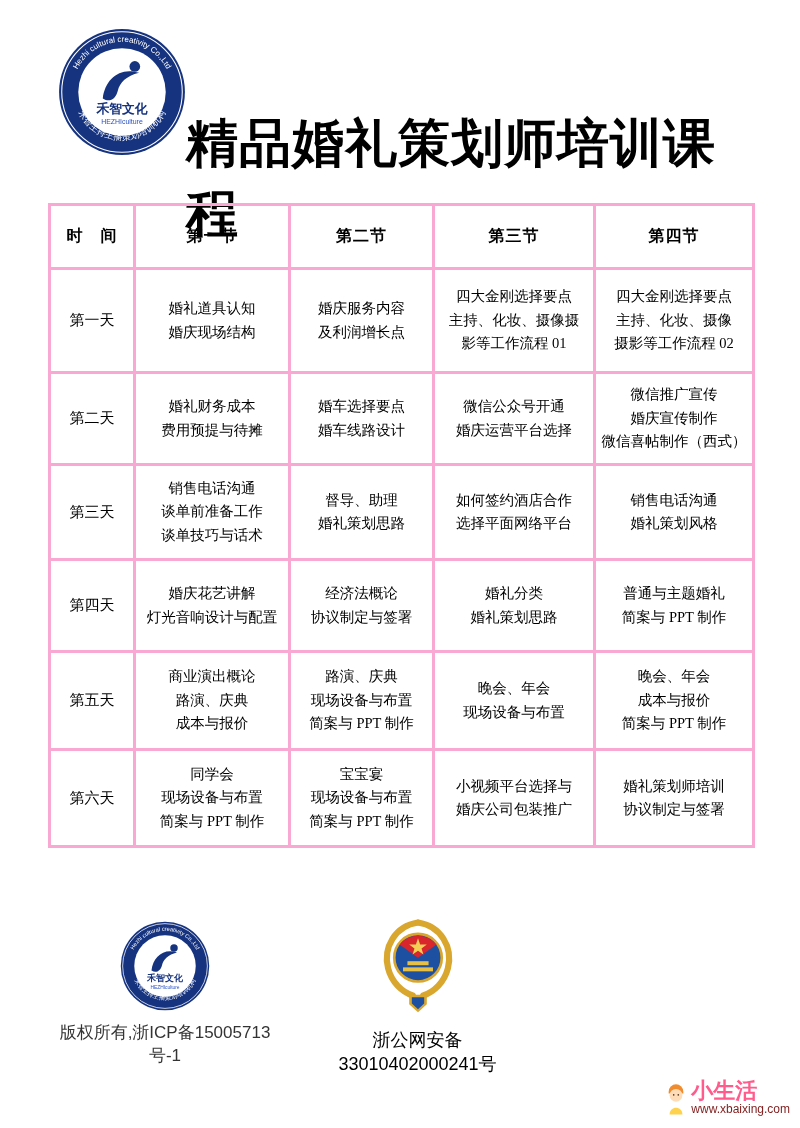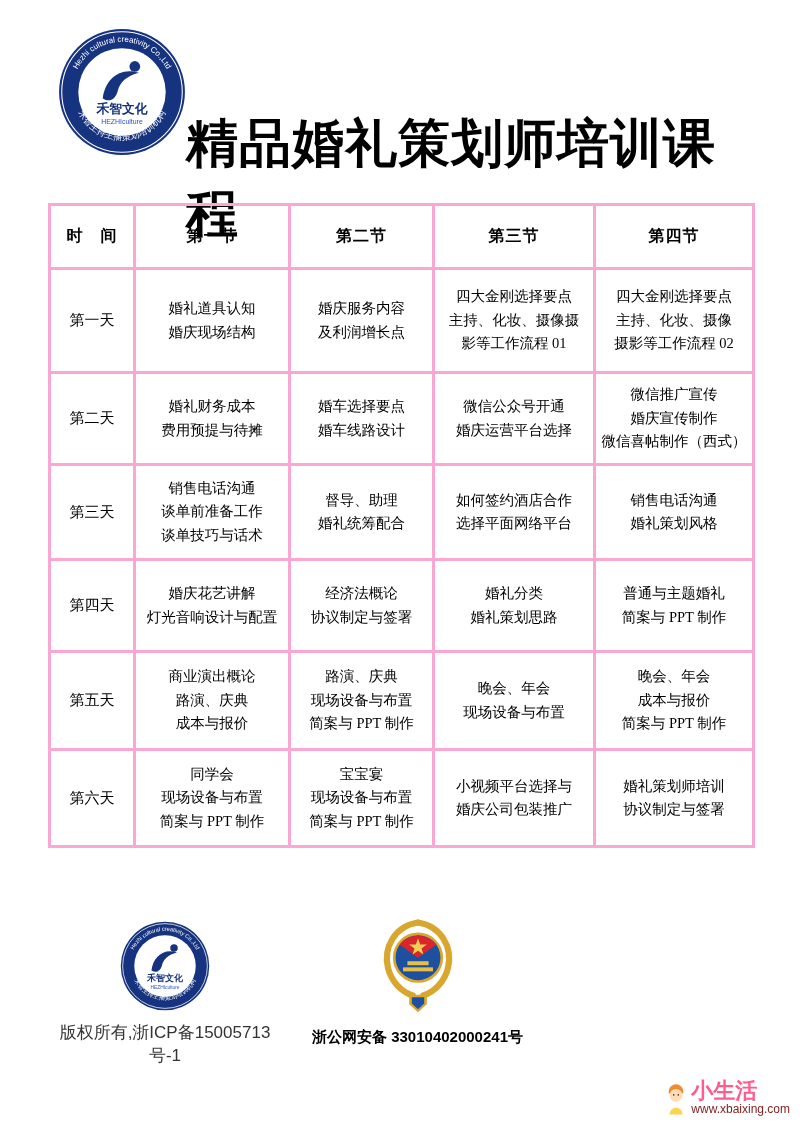--- a/index.html
+++ b/index.html
@@ -23,21 +23,21 @@
   tr.r1{height:104px;} tr.r2{height:92px;} tr.r3{height:95px;}
   tr.r4{height:92px;} tr.r5{height:98px;} tr.r6{height:97px;}
 
   
   .footer{position:absolute;left:0;top:915px;width:800px;height:150px;}
   .f-block{position:absolute;text-align:center;}
   .f-left{left:55px;width:220px;top:6px;}
   .f-mid{left:300px;width:235px;top:2px;}
   .f-right{left:562px;width:180px;top:10px;}
   .copyright{margin-top:6px;font-family:"Liberation Sans", sans-serif;font-size:17px;color:#333;}
-  .police-text{margin-top:8px;font-family:"Liberation Sans", sans-serif;font-weight:bold;font-size:15px;color:#000;}
+  .police-text{margin-top:8px;font-family:"Liberation Sans", sans-serif;font-weight:normal;font-size:18px;color:#000;}
   .baidu-title{margin-top:4px;font-family:"Liberation Sans", sans-serif;font-weight:bold;font-size:17px;color:#1b1f27;}
   .baidu-sub{font-family:"Liberation Sans", sans-serif;font-size:8px;letter-spacing:1.5px;color:#8a8f98;margin-top:1px;}
   .baidu-cert{margin-top:12px;font-family:"Liberation Sans", sans-serif;font-size:15px;color:#111;}
 
   
   .watermark{position:absolute;right:10px;bottom:12px;display:flex;align-items:flex-end;gap:4px;}
   .wm-text{display:flex;flex-direction:column;align-items:flex-start;line-height:1.1;}
   .wm-name{font-family:"Liberation Sans", sans-serif;font-weight:bold;font-size:22px;color:#ff5c8d;}
   .wm-url{font-family:"Liberation Sans", sans-serif;font-size:12px;color:#7f1d1d;text-decoration:none;}
 </style>
@@ -112,21 +112,21 @@
         <td class="cell">微信推广宣传
 婚庆宣传制作
 微信喜帖制作（西式）</td>
       </tr>
       <tr class="r3">
         <td class="day">第三天</td>
         <td class="cell">销售电话沟通
 谈单前准备工作
 谈单技巧与话术</td>
         <td class="cell">督导、助理
-婚礼统筹配合</td>
+婚礼策划思路</td>
         <td class="cell">如何签约酒店合作
 选择平面网络平台</td>
         <td class="cell">销售电话沟通
 婚礼策划风格</td>
       </tr>
       <tr class="r4">
         <td class="day">第四天</td>
         <td class="cell">婚庆花艺讲解
 灯光音响设计与配置</td>
         <td class="cell">经济法概论

